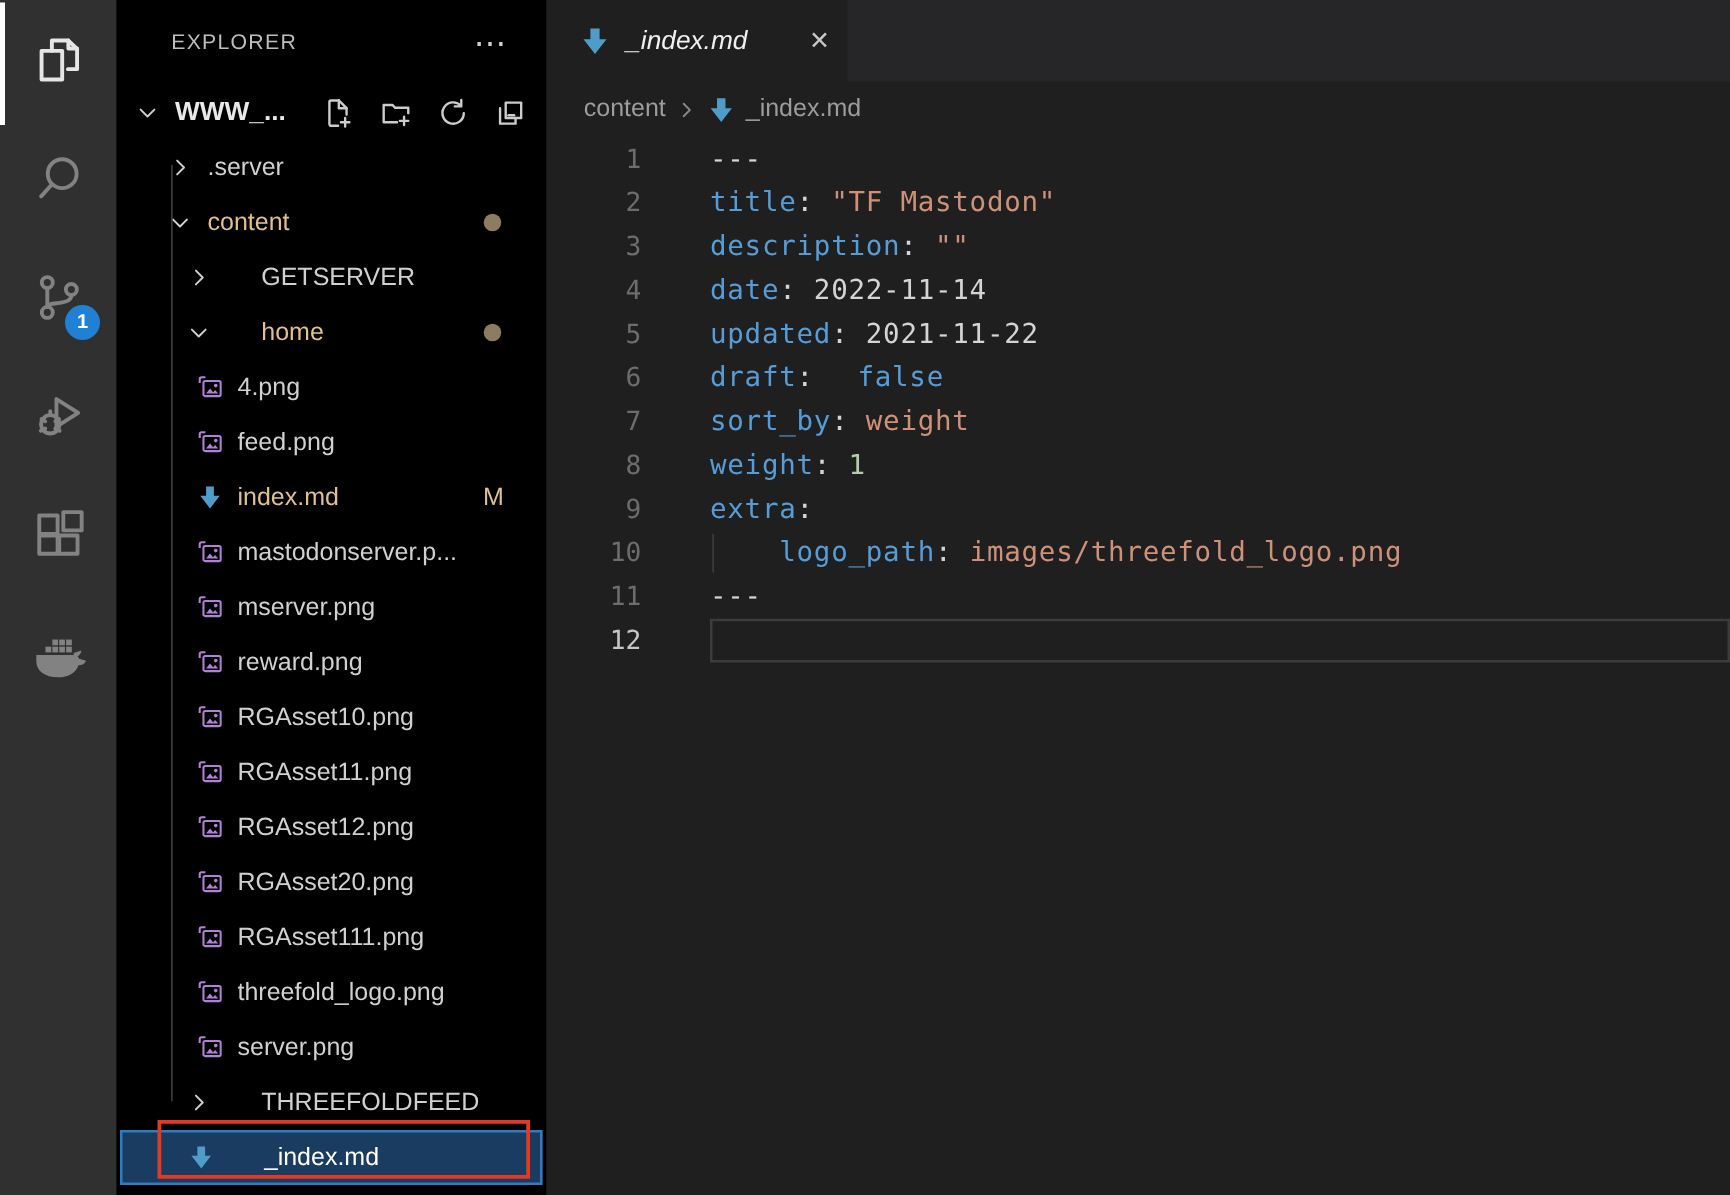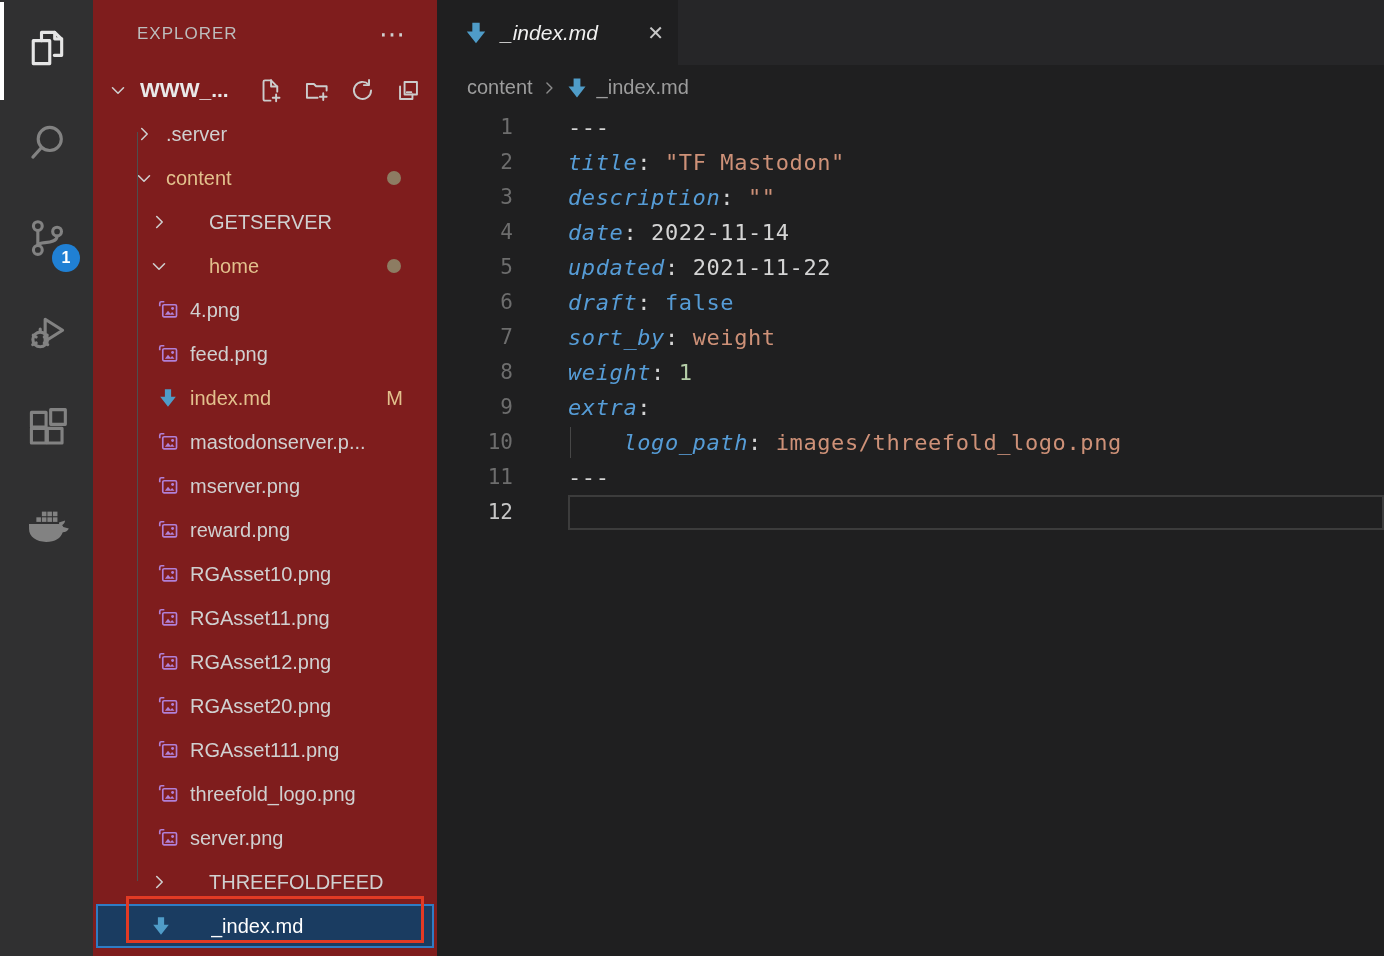--- a/index.html
+++ b/index.html
@@ -16,21 +16,21 @@
   .act-item.active { color:#e6e6e6; }
   .act-item.active::before { content:""; position:absolute; left:0; top:2px; height:98px; width:4px; background:#ffffff; }
   .act-item svg { width:44px; height:44px; }
   .act-badge {
     position:absolute; right:13px; bottom:13px; width:28px; height:28px; border-radius:50%;
     background:var(--badge-blue); color:#fff; font-size:16px; font-weight:bold;
     display:flex; align-items:center; justify-content:center;
   }
 
   
-  .sidebar { position:absolute; left:93px; top:0; width:344px; height:100%; background:#7f1d1d; z-index:2; }
+  .sidebar { position:absolute; left:93px; top:0; width:344px; height:100%; background:#000000; z-index:2; }
   .sidebar-header { height:68px; display:flex; align-items:center; padding:0 30px 0 44px; }
   .sidebar-title { font-size:17px; letter-spacing:1px; color:#bdbdbd; }
   .more-actions { margin-left:auto; color:#cfcfcf; font-size:26px; letter-spacing:2px; cursor:pointer; line-height:1; }
   .tree { position:relative; }
   .tree-indent-guide { position:absolute; left:44px; top:132px; width:1px; height:749px; background:#4e4e4e; z-index:3; pointer-events:none; }
 
   .tree-row { position:relative; height:44px; display:flex; align-items:center; font-size:20px; color:#d0d0d0; cursor:pointer; }
   .tree-row.lvl0 { padding-left:14px; }
   .tree-row.lvl1 { padding-left:40px; }
   .tree-row.lvl2 { padding-left:55px;gap:28px; }
@@ -67,23 +67,23 @@
   .crumb-icon { display:inline-flex; width:24px; height:24px; margin-right:8px; color:var(--accent-blue-icon); }
   .crumb-icon svg { width:24px; height:24px; }
 
   .code { position:relative; font-family:"DejaVu Sans Mono", monospace; font-size:22px; letter-spacing:0.6px; }
   .code-line { display:flex; height:35px; line-height:35px; white-space:pre; }
   .line-num { flex:0 0 76px; text-align:right; color:#6d6d6d; font-size:21px; letter-spacing:0; }
   .code-line.current .line-num { color:#c6c6c6; }
   .line-content { position:relative; flex:1; margin-left:55px; }
   .code-line.current .line-content { border:2px solid #3c3c3c; }
   .indent-guide { position:absolute; left:2px; top:2px; bottom:2px; width:1px; background:#474747; }
-  .tok-key { color:var(--key);font-style:italic; }
+  .tok-key { color:var(--key); }
   .tok-str { color:var(--string); }
-  .tok-kw { color:var(--keyword); }
+  .tok-kw { color:var(--keyword);margin-left:21px; }
   .tok-num { color:var(--number); }
   .tok-plain { color:var(--plain-text); }
 
   
   .annotation-rect { position:absolute; left:126px; top:896px; width:298px; height:47px; border:3px solid var(--annotation-red); z-index:20; pointer-events:none; }
 </style>
 </head>
 <body>
 
 <div class="app">

